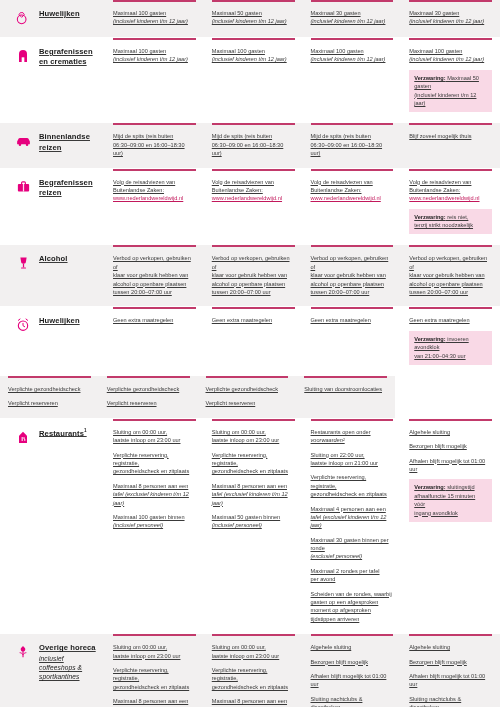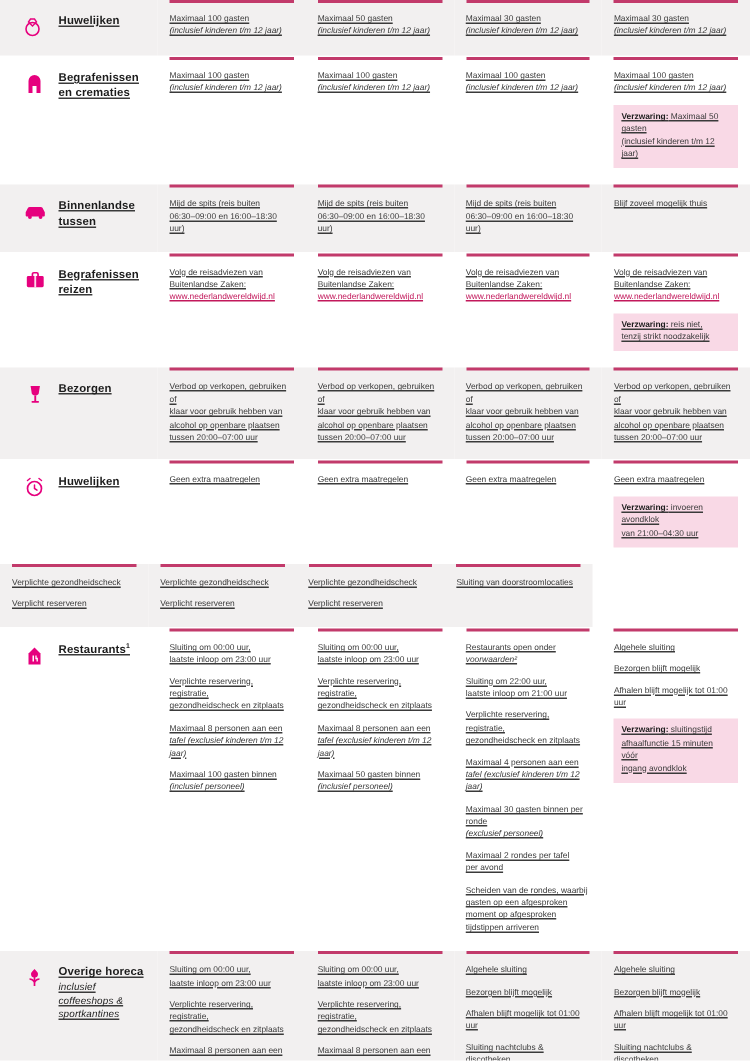--- a/index.html
+++ b/index.html
@@ -211,21 +211,21 @@
       </div>
       <div class="row shaded">
         <div class="label-cell">
           <span class="icon-wrap">
             <svg width="17" height="17" viewBox="0 0 24 24">
               <path d="M3 15 v-3 l2.2-4.2 A2 2 0 0 1 7 7 h10 a2 2 0 0 1 1.8 .8 L21 12 v3 a1 1 0 0 1-1 1 h-16 a1 1 0 0 1-1-1 Z" fill="#e6007e"></path>
               <circle cx="7" cy="16.5" r="1.8" fill="#e6007e"></circle>
               <circle cx="17" cy="16.5" r="1.8" fill="#e6007e"></circle>
             </svg>
           </span>
-          <div class="label-text">Binnenlandse tussen</div>
+          <div class="label-text">Binnenlandse reizen</div>
         </div>
         <div class="cells">
           <div class="cell">
             <div class="topbar"></div>
             <div class="cell-inner">
               <p class="para">Mijd de spits (reis buiten<br>06:30–09:00 en 16:00–18:30 uur)</p>
             </div>
           </div>
           <div class="cell">
             <div class="topbar"></div>
@@ -288,21 +288,21 @@
       </div>
       <div class="row shaded">
         <div class="label-cell">
           <span class="icon-wrap">
             <svg width="15" height="16" viewBox="0 0 24 24">
               <path d="M7 3 h10 l-1 6 a4 4 0 0 1-8 0 Z" fill="#e6007e"></path>
               <rect x="11" y="13" width="2" height="6" fill="#e6007e"></rect>
               <rect x="8" y="19" width="8" height="1.8" rx="0.8" fill="#e6007e"></rect>
             </svg>
           </span>
-          <div class="label-text">Bezorgen</div>
+          <div class="label-text">Alcohol</div>
         </div>
         <div class="cells">
           <div class="cell">
             <div class="topbar"></div>
             <div class="cell-inner">
               <p class="para">Verbod op verkopen, gebruiken of<br>klaar voor gebruik hebben van<br>alcohol op openbare plaatsen<br>tussen 20:00–07:00 uur</p>
             </div>
           </div>
           <div class="cell">
             <div class="topbar"></div>

